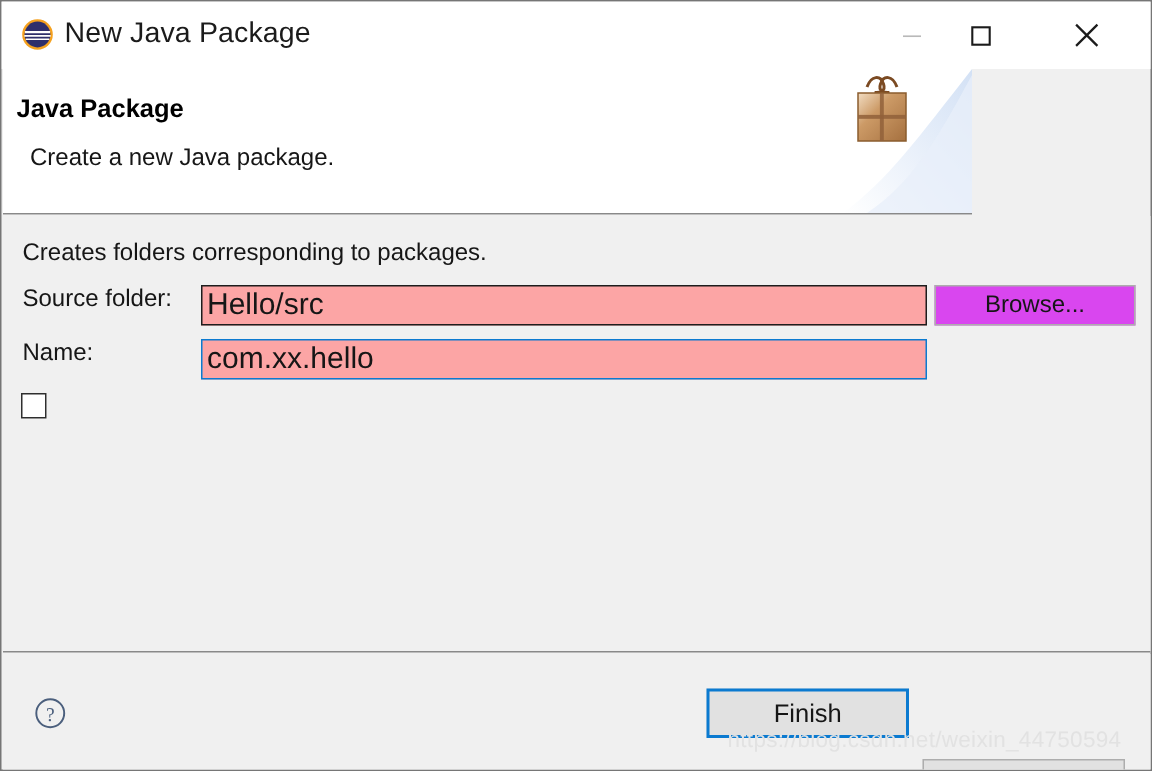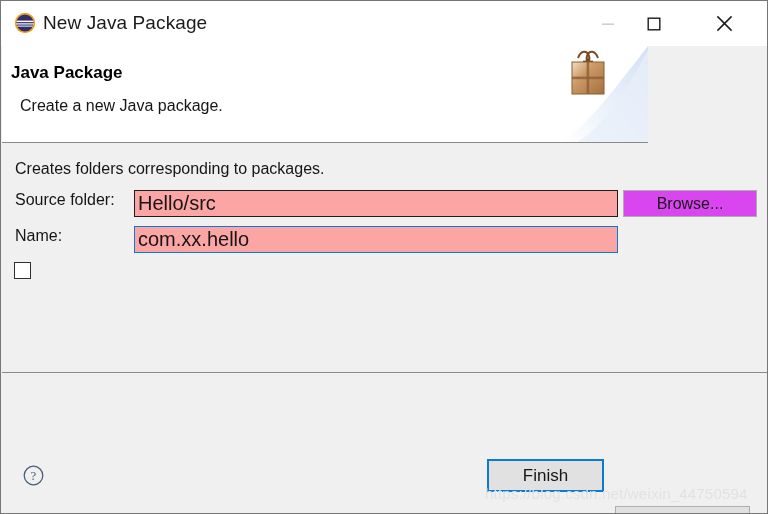--- a/index.html
+++ b/index.html
@@ -86,21 +86,21 @@
     width: 96px;
     height: 96px;
     overflow: hidden;
   }
 
   
   #content {
     position: absolute;
     left: 1px; top: 143px;
     width: 766px;
-    height: 229px;
+    height: 291px;
     background: #f0f0f0;
     border-bottom: 1px solid #898989;
     box-sizing: border-box;
   }
   #intro-text {
     position: absolute;
     left: 13px; top: 16px;
     font-size: 16px;
     color: #161616;
   }
@@ -184,23 +184,22 @@
     height: 33px;
     box-sizing: border-box;
     font-family: "Liberation Sans", sans-serif;
     font-size: 17px;
     color: #161616;
     background: #e1e1e1;
     cursor: default;
   }
   #finish-button {
     left: 469px; top: 23px;
-    width: 117px;
+    width: 135px;
     border: 2px solid #0b7ad0;
-    margin-left: 16px;
   }
   #cancel-button {
     left: 613px; top: 23px;
     width: 135px;
     border: 1px solid #adadad;
     margin-top: 47px;
   }
 
   #watermark {
     position: absolute;

